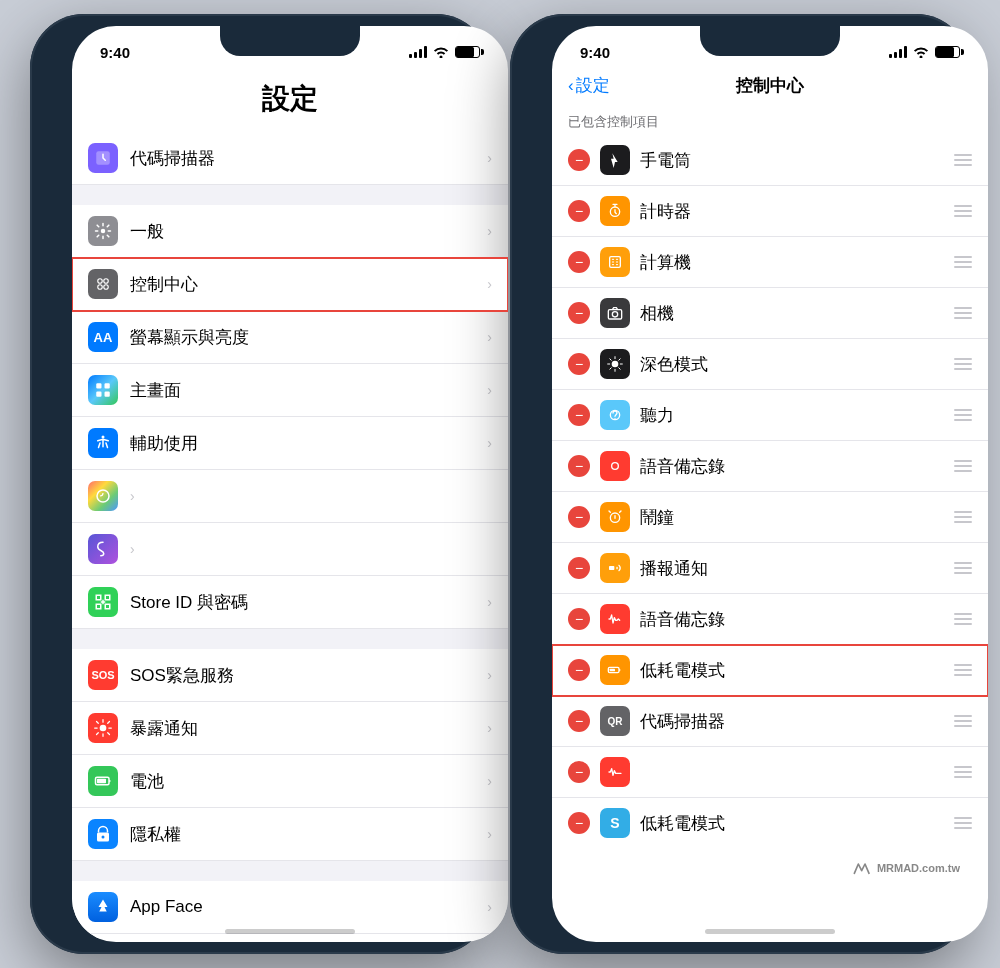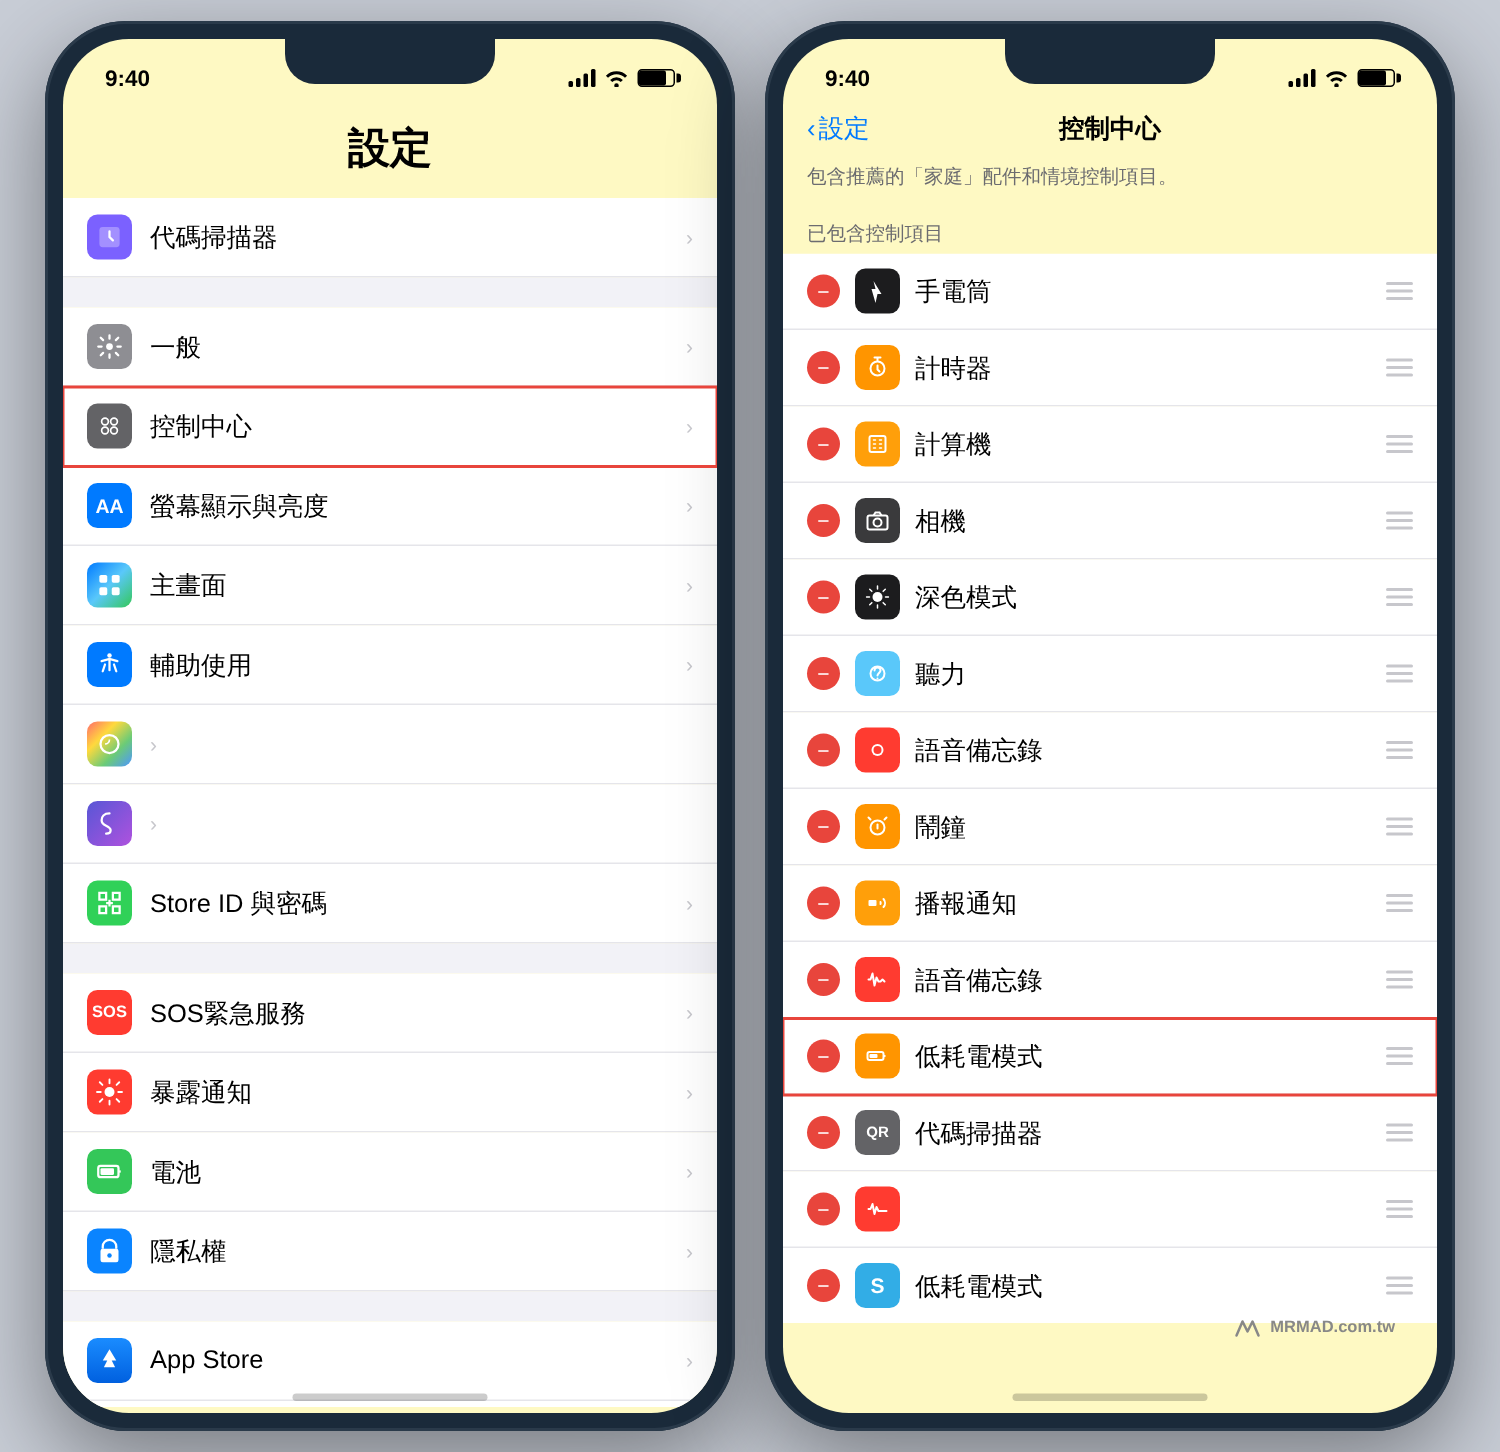--- a/index.html
+++ b/index.html
@@ -20,24 +20,25 @@
       background: #1a2a3a;
       border-radius: 54px;
       padding: 12px;
       box-shadow: 0 20px 60px rgba(0,0,0,0.4), inset 0 0 0 2px #2a3a4a;
       position: relative;
     }
 
     .phone-screen {
       width: 100%;
       height: 100%;
-      background: #fef9c3;
+      background: #ffffff;
       border-radius: 44px;
       overflow: hidden;
       position: relative;
+      margin-left: 30px;
     }
 
     
     .notch {
       width: 140px;
       height: 30px;
       background: #1a2a3a;
       border-radius: 0 0 20px 20px;
       position: absolute;
       top: 0;
@@ -433,21 +434,21 @@
       </div>
 
       <div style="height: 20px; background: #f2f2f7;"></div>
 
       <div class="flat-item">
         <div class="item-icon" style="background: linear-gradient(180deg, #1a8cff 0%, #0060df 100%);">
           <svg width="18" height="18" viewBox="0 0 24 24" fill="white">
               <path d="M12 2L6 12h4l-3 6h10l-3-6h4z" fill="white"></path>
             </svg>
         </div>
-        <span class="item-label">App Store</span>
+        <span class="item-label">App Face</span>
         <span class="chevron">›</span>
       </div>
 
       <div class="flat-item">
         
         
         
       </div>
 
     </div>
@@ -479,21 +480,20 @@
     </div>
 
     <div class="nav-bar">
       <div class="nav-back">
         <span>‹</span>
         <span>設定</span>
       </div>
       <span class="nav-title">控制中心</span>
     </div>
 
-    <div class="subtitle-text">包含推薦的「家庭」配件和情境控制項目。</div>
 
     <div class="section-header">已包含控制項目</div>
 
     <div style="overflow:hidden; height: calc(100% - 170px);">
 
       <div class="right-item">
         <div class="remove-btn">−</div>
         <div class="item-icon bg-dark" style="margin-right:10px;">
           <svg width="16" height="16" viewBox="0 0 24 24" fill="white">
               <path d="M8 2l2 8H6l4 14 2-9h4L8 2z" fill="white"></path>
@@ -702,21 +702,21 @@
         <span class="item-label">低耗電模式</span>
         <div class="drag-lines">
             <span></span>
             <span></span>
             <span></span>
           </div>
       </div>
 
     </div>
 
-    <div style="position:absolute; bottom: 50px; right: 28px; font-size: 11px; color: #888; font-weight: 600; display:flex; align-items:center; gap:4px;">
+    <div style="position:absolute; bottom: 67px; right: 28px; font-size: 11px; color: #888; font-weight: 600; display:flex; align-items:center; gap:4px;">
       <svg width="20" height="14" viewBox="0 0 30 20" fill="none">
         <path d="M2 18L8 4l5 10 5-10 6 14" stroke="#888" stroke-width="2.5" stroke-linecap="round" stroke-linejoin="round" fill="none"></path>
       </svg>
       <span>MRMAD.com.tw</span>
     </div>
 
     <div class="home-indicator"></div>
   </div>
 </div>
 

